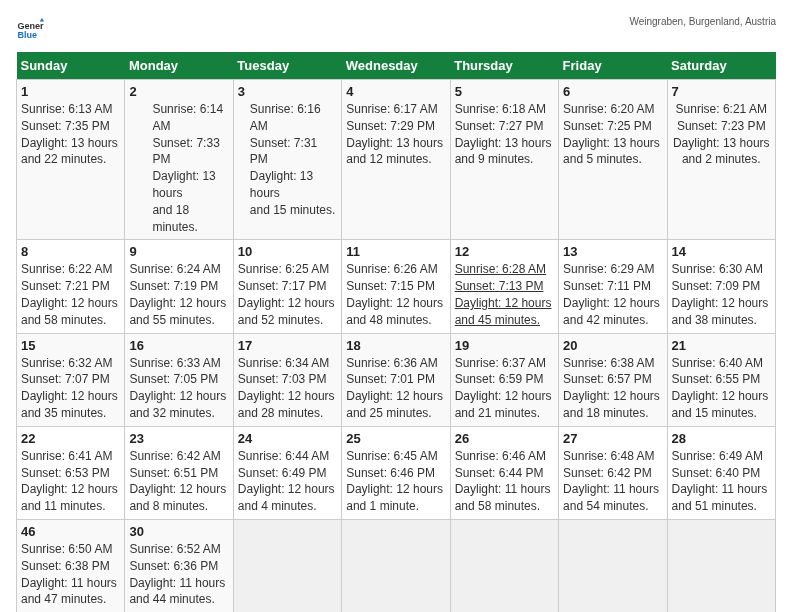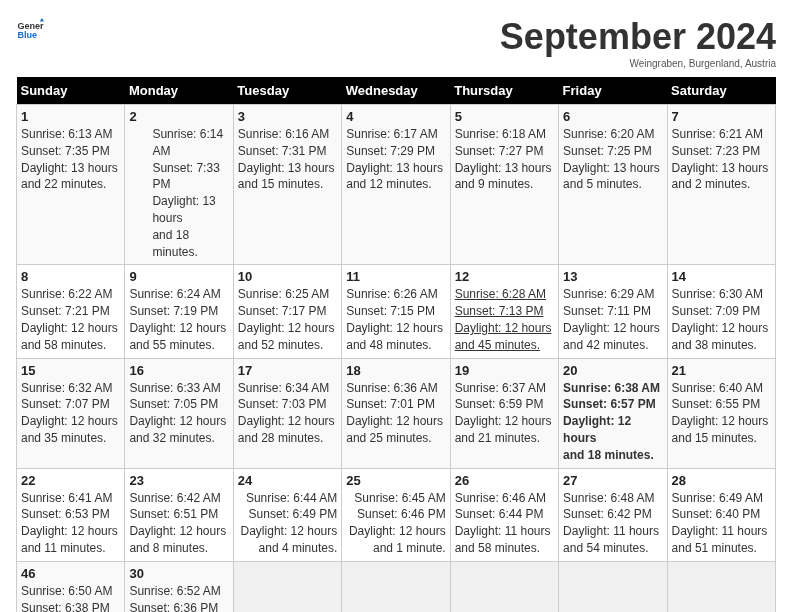--- a/index.html
+++ b/index.html
@@ -36,21 +36,21 @@
     .calendar-subtitle {
       font-size: 10px;
       color: #555;
     }
     table {
       width: 100%;
       border-collapse: collapse;
       font-size: 11px;
     }
     thead tr th {
-      background-color: #000000;
+      background-color: #15803d;
       color: #fff;
       padding: 6px 4px;
       text-align: left;
       font-size: 13px;
       font-weight: bold;
     }
     tbody tr td {
       border: 1px solid #ccc;
       vertical-align: top;
       padding: 4px;
@@ -85,21 +85,20 @@
 
 <div class="header-section">
   <div class="logo">
     <svg class="logo-icon" viewBox="0 0 40 40">
       <text x="2" y="18" font-size="13" font-weight="bold" fill="#333" font-family="Arial">General</text>
       <text x="2" y="32" font-size="13" font-weight="bold" fill="#1a6fc4" font-family="Arial">Blue</text>
       <polygon points="34,8 40,8 37,3" fill="#1a6fc4"></polygon>
     </svg>
   </div>
   <div class="title-section">
-    <div class="calendar-title">September 2024</div>
     <div class="calendar-subtitle">Weingraben, Burgenland, Austria</div>
   </div>
 </div>
 
 <table>
   <thead>
     <tr>
     <th>Sunday</th>
         <th>Monday</th>
         <th>Tuesday</th>
@@ -120,21 +119,21 @@
         </td>
         <td>
           <span class="day-num">2</span>
           <div class="day-info" style="white-space: pre-line; margin-left: 23px;">Sunrise: 6:14 AM
 Sunset: 7:33 PM
 Daylight: 13 hours
 and 18 minutes.</div>
         </td>
         <td>
           <span class="day-num">3</span>
-          <div class="day-info" style="white-space: pre-line;">Sunrise: 6:16 AM
+          <div class="day-info" style="white-space: pre-line; margin-left: 12px;">Sunrise: 6:16 AM
 Sunset: 7:31 PM
 Daylight: 13 hours
 and 15 minutes.</div>
         </td>
         <td>
           <span class="day-num">4</span>
           <div class="day-info" style="white-space: pre-line;">Sunrise: 6:17 AM
 Sunset: 7:29 PM
 Daylight: 13 hours
 and 12 minutes.</div>
@@ -148,21 +147,21 @@
         </td>
         <td>
           <span class="day-num">6</span>
           <div class="day-info" style="white-space: pre-line;">Sunrise: 6:20 AM
 Sunset: 7:25 PM
 Daylight: 13 hours
 and 5 minutes.</div>
         </td>
         <td>
           <span class="day-num">7</span>
-          <div class="day-info" style="white-space: pre-line;">Sunrise: 6:21 AM
+          <div class="day-info" style="white-space: pre-line; text-align: center;">Sunrise: 6:21 AM
 Sunset: 7:23 PM
 Daylight: 13 hours
 and 2 minutes.</div>
         </td>
       </tr>
       <tr>
         <td>
           <span class="day-num">8</span>
           <div class="day-info" style="white-space: pre-line;">Sunrise: 6:22 AM
 Sunset: 7:21 PM
@@ -243,21 +242,21 @@
         </td>
         <td>
           <span class="day-num">19</span>
           <div class="day-info" style="white-space: pre-line;">Sunrise: 6:37 AM
 Sunset: 6:59 PM
 Daylight: 12 hours
 and 21 minutes.</div>
         </td>
         <td>
           <span class="day-num">20</span>
-          <div class="day-info" style="white-space: pre-line; font-weight: bold;">Sunrise: 6:38 AM
+          <div class="day-info" style="white-space: pre-line;">Sunrise: 6:38 AM
 Sunset: 6:57 PM
 Daylight: 12 hours
 and 18 minutes.</div>
         </td>
         <td>
           <span class="day-num">21</span>
           <div class="day-info" style="white-space: pre-line;">Sunrise: 6:40 AM
 Sunset: 6:55 PM
 Daylight: 12 hours
 and 15 minutes.</div>
@@ -273,28 +272,28 @@
         </td>
         <td>
           <span class="day-num">23</span>
           <div class="day-info" style="white-space: pre-line;">Sunrise: 6:42 AM
 Sunset: 6:51 PM
 Daylight: 12 hours
 and 8 minutes.</div>
         </td>
         <td>
           <span class="day-num">24</span>
-          <div class="day-info" style="white-space: pre-line; text-align: right;">Sunrise: 6:44 AM
+          <div class="day-info" style="white-space: pre-line;">Sunrise: 6:44 AM
 Sunset: 6:49 PM
 Daylight: 12 hours
 and 4 minutes.</div>
         </td>
         <td>
           <span class="day-num">25</span>
-          <div class="day-info" style="white-space: pre-line; text-align: right;">Sunrise: 6:45 AM
+          <div class="day-info" style="white-space: pre-line;">Sunrise: 6:45 AM
 Sunset: 6:46 PM
 Daylight: 12 hours
 and 1 minute.</div>
         </td>
         <td>
           <span class="day-num">26</span>
           <div class="day-info" style="white-space: pre-line;">Sunrise: 6:46 AM
 Sunset: 6:44 PM
 Daylight: 11 hours
 and 58 minutes.</div>

